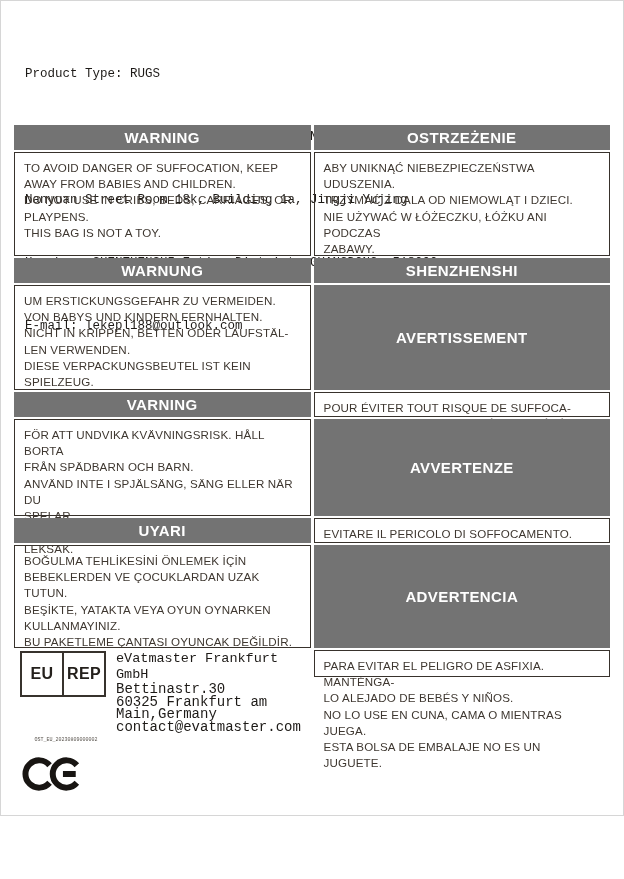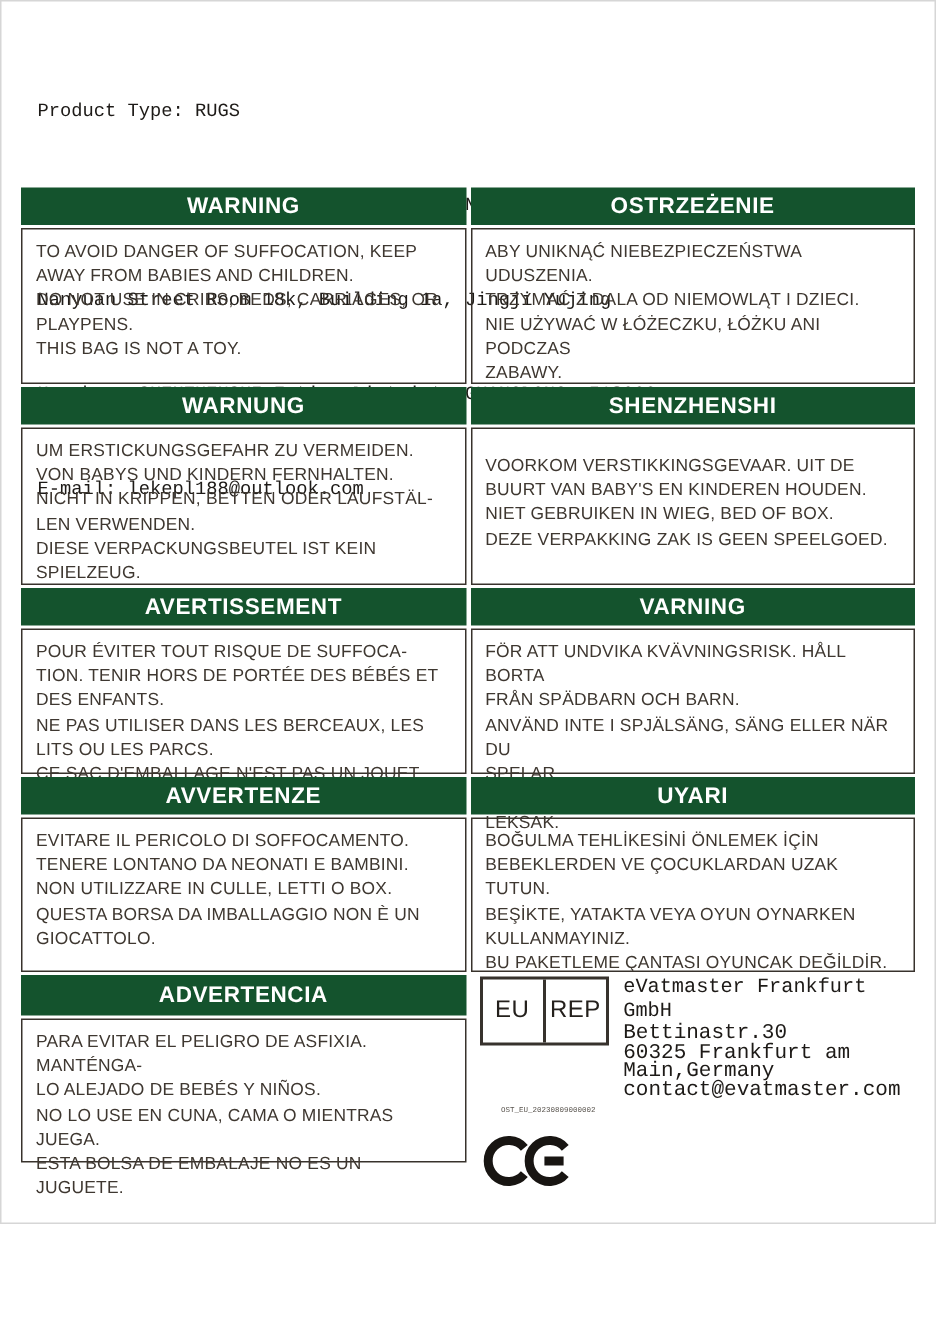--- a/index.html
+++ b/index.html
@@ -15,39 +15,39 @@
     font-size:12.5px;line-height:21px;color:#1d1a17;white-space:pre;
   }
   .warning-table{
     position:absolute;left:14px;top:125px;width:596px;
     display:grid;
     grid-template-columns:1fr 1fr;
     grid-template-rows:25px 104px 25px 105px 25px 97px 25px 103px 27px 96px;
     column-gap:3px;row-gap:2px;
   }
   .hcell{
-    background:#14532d;color:#ffffff;
+    background:#737373;color:#ffffff;
     display:flex;align-items:center;justify-content:center;
     font-weight:bold;font-size:15px;letter-spacing:.4px;
   }
   .bcell{
     border:1.5px solid #38322c;
     padding:7px 9px 0 9px;
     font-size:11.6px;line-height:1.4;color:#3e3730;
     letter-spacing:.15px;white-space:pre-line;
   }
   .pad-top{padding-top:17px;}
   .eurep-area{grid-row:span 2;padding:1px 0 0 6px;}
   .eurep-flex{display:flex;align-items:flex-start;}
   .eurep-box{
     display:flex;border:2px solid #37322d;width:82px;height:42px;flex:none;background:#fff;
   }
   .eurep-cell{
     flex:1;display:flex;align-items:center;justify-content:center;
-    font-weight:normal;font-size:16px;color:#24201c;letter-spacing:.3px;
+    font-weight:bold;font-size:16px;color:#24201c;letter-spacing:.3px;
   }
   .eurep-cell.eu{border-right:2px solid #37322d;}
   .company{margin-left:10px;font-family:"Liberation Mono",monospace;color:#1d1a17;}
   .company-name{font-size:13.5px;line-height:16px;}
   .company-line{font-size:14px;line-height:12.5px;}
   .eurep-code{
     width:92px;text-align:center;margin-top:4px;
     font-family:"Liberation Mono",monospace;font-size:5px;letter-spacing:0;color:#5a554f;
   }
   .ce-mark{margin-top:10px;margin-left:2px;}
@@ -83,24 +83,20 @@
 
     <div class="hcell">WARNUNG</div>
     <div class="hcell">SHENZHENSHI</div>
 
     <div class="bcell">UM ERSTICKUNGSGEFAHR ZU VERMEIDEN.
 VON BABYS UND KINDERN FERNHALTEN.
 NICHT IN KRIPPEN, BETTEN ODER LAUFSTÄL-
 LEN VERWENDEN.
 DIESE VERPACKUNGSBEUTEL IST KEIN
 SPIELZEUG.</div>
-    <div class="bcell pad-top">VOORKOM VERSTIKKINGSGEVAAR. UIT DE
-BUURT VAN BABY'S EN KINDEREN HOUDEN.
-NIET GEBRUIKEN IN WIEG, BED OF BOX.
-DEZE VERPAKKING ZAK IS GEEN SPEELGOED.</div>
 
     <div class="hcell">AVERTISSEMENT</div>
     <div class="hcell">VARNING</div>
 
     <div class="bcell">POUR ÉVITER TOUT RISQUE DE SUFFOCA-
 TION. TENIR HORS DE PORTÉE DES BÉBÉS ET
 DES ENFANTS.
 NE PAS UTILISER DANS LES BERCEAUX, LES
 LITS OU LES PARCS.
 CE SAC D'EMBALLAGE N'EST PAS UN JOUET.</div>

